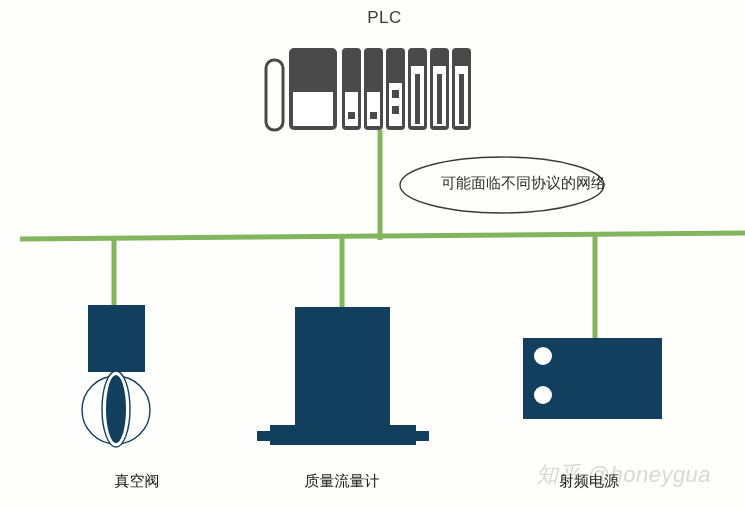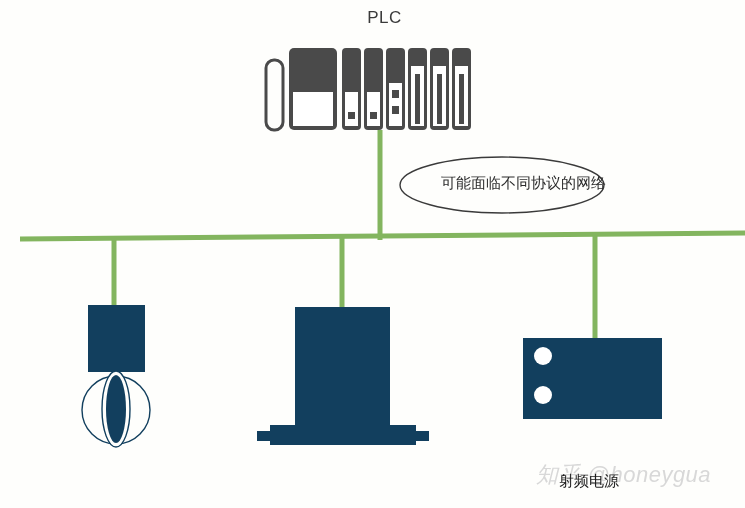--- a/index.html
+++ b/index.html
@@ -162,19 +162,21 @@
       <circle cx="531" cy="356" r="9" fill="#ffffff"></circle>
       <circle cx="531" cy="395" r="9" fill="#ffffff"></circle>
     </g>
 
   </svg>
 
   <div class="lbl" id="plc-title">PLC</div>
 
   <div class="lbl" id="bubble-text">可能面临不同协议的网络</div>
 
+  <div class="lbl" id="label-valve">真空阀</div>
 
+  <div class="lbl" id="label-flow">质量流量计</div>
 
   <div id="watermark">知乎 @honeygua</div>
 
   <div class="lbl" id="label-rf">射频电源</div>
 
 </div>
 
 </body></html>

